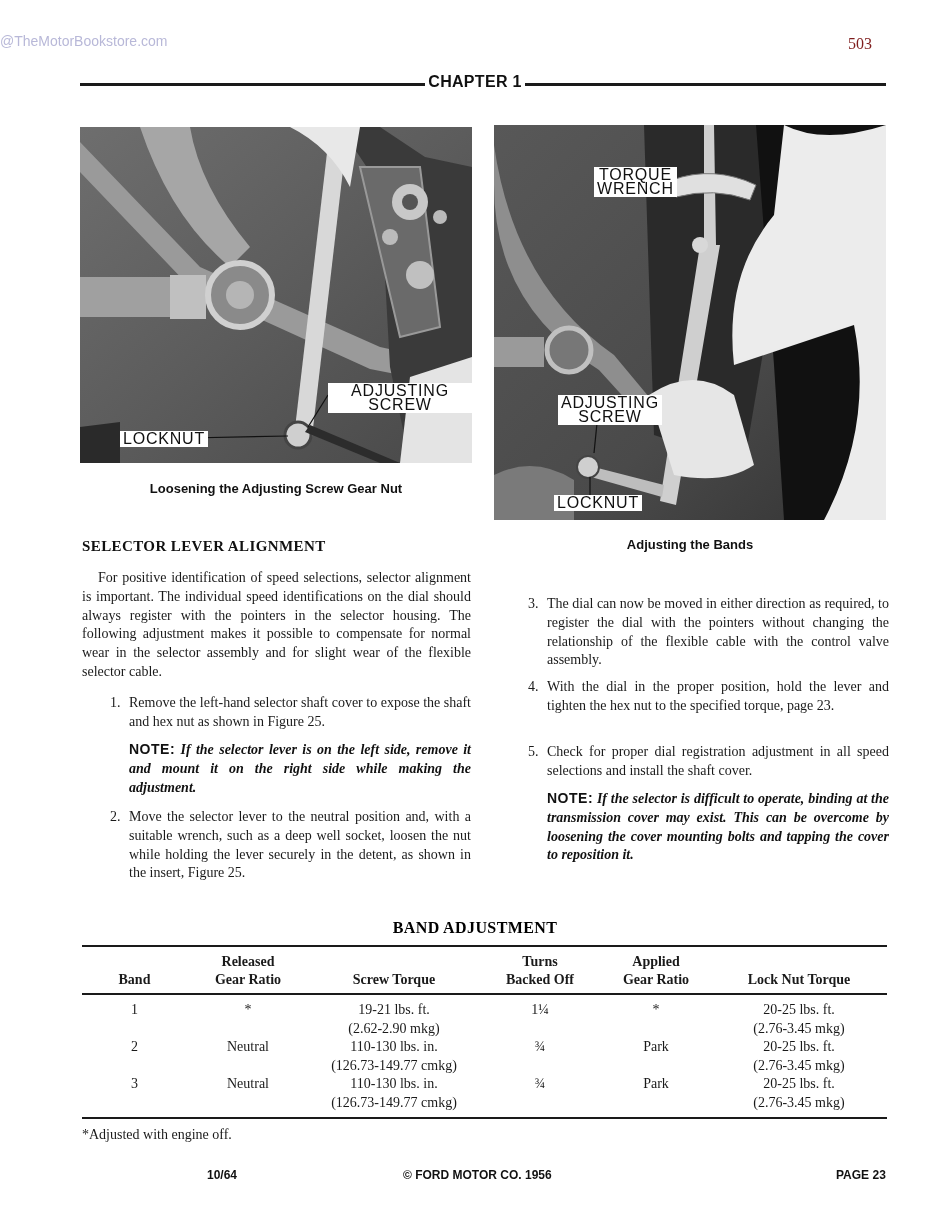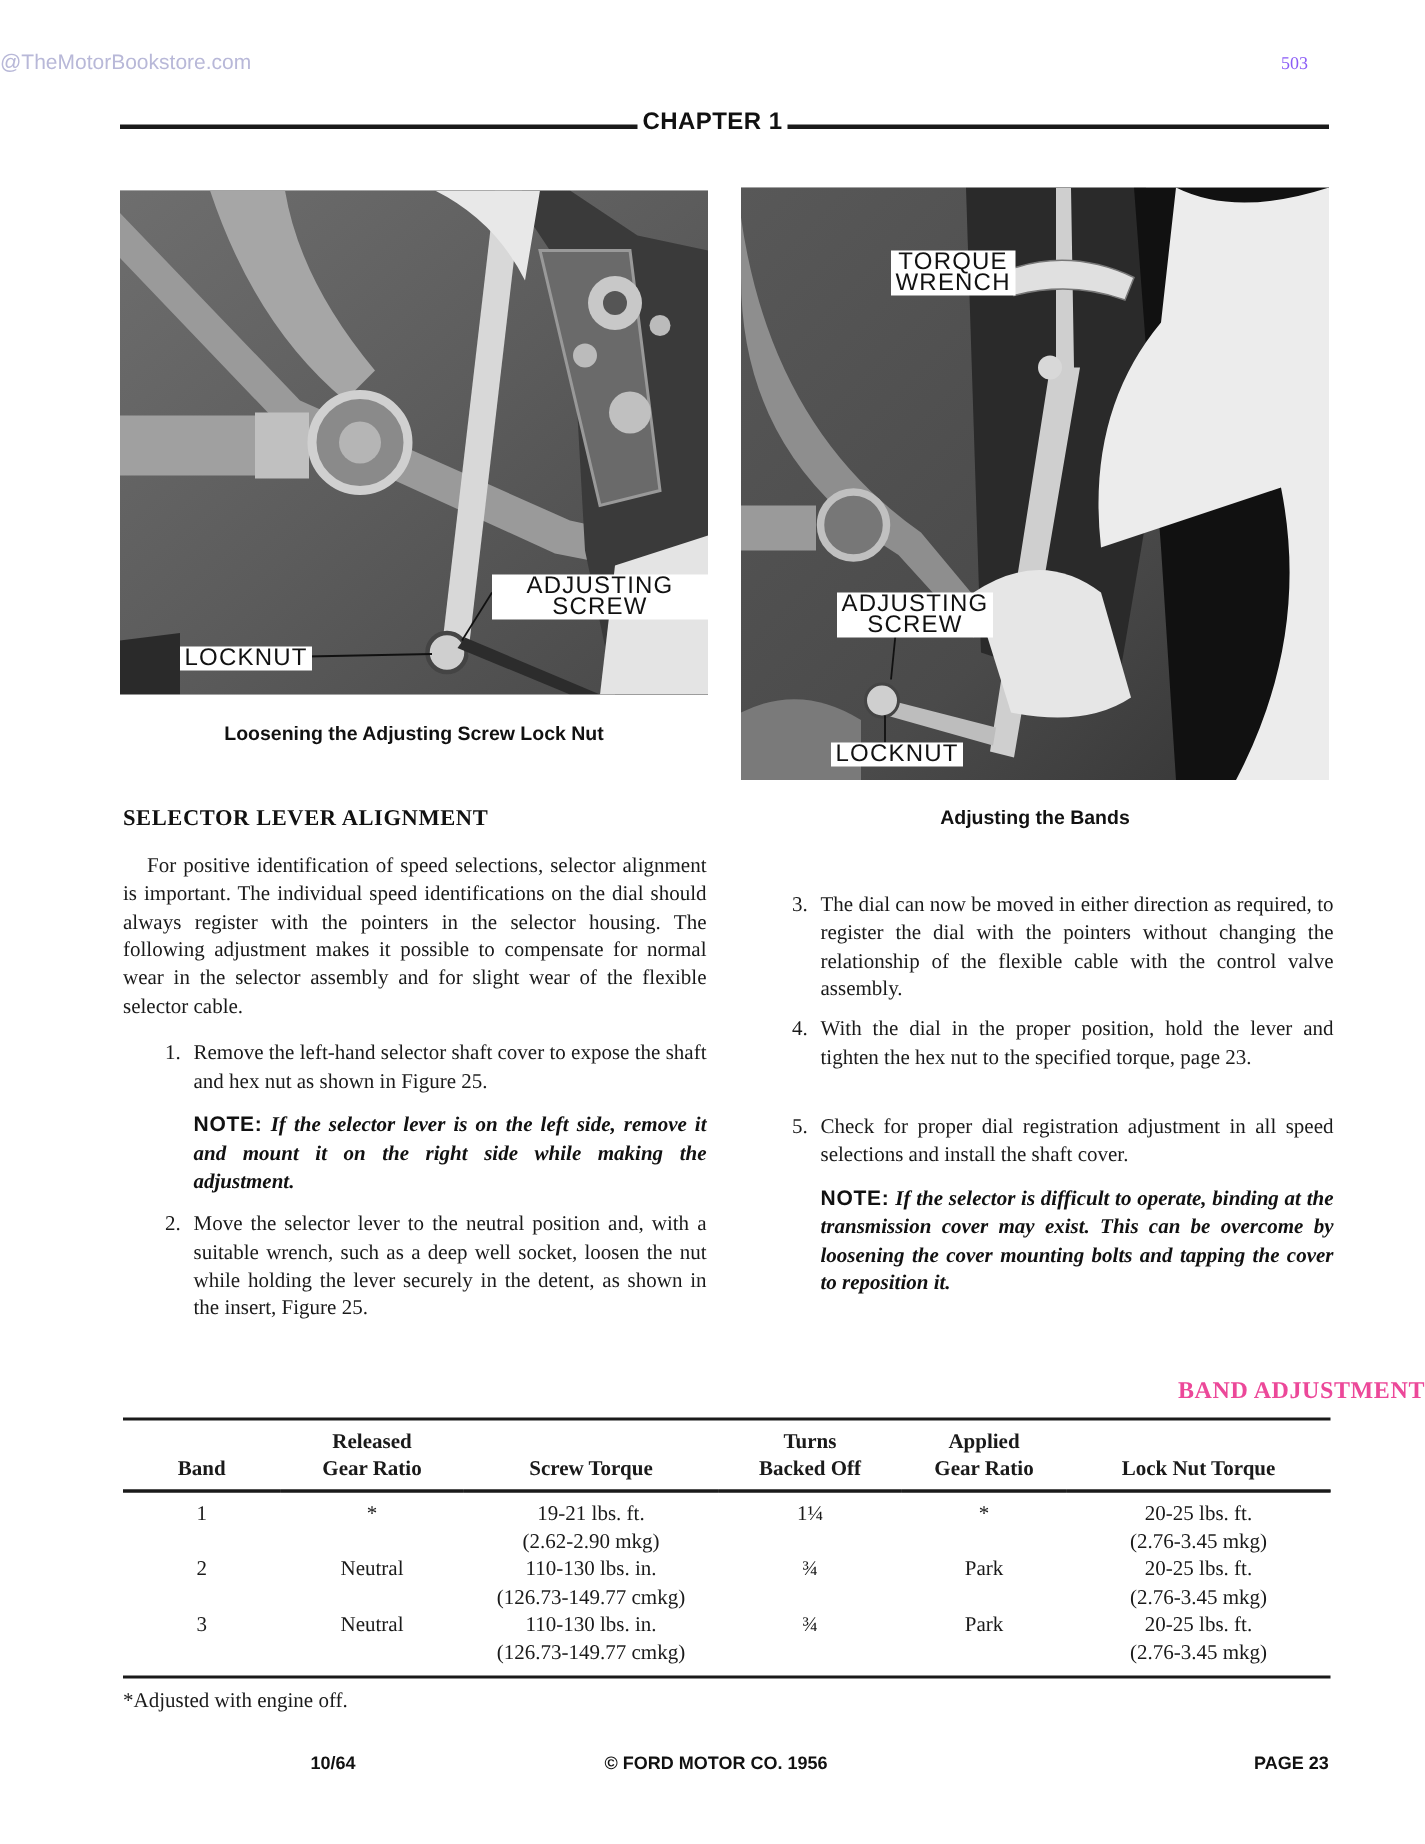--- a/index.html
+++ b/index.html
@@ -2,21 +2,21 @@
 <html><head>
 <meta charset="utf-8">
 <style>
   * { margin: 0; padding: 0; box-sizing: border-box; }
   html, body { width: 950px; height: 1229px; background: #ffffff; overflow: hidden; }
   body { position: relative; font-family: "Liberation Serif", "DejaVu Serif", serif; color: #1a1a1a; }
 
   .abs { position: absolute; }
 
   .watermark { left: 0; width: 900px; top: 33px; text-align: left; font-family: "Liberation Sans", sans-serif; font-size: 14px; color: #b8b8d8; }
-  .page-num-top { right: 78px; top: 35px; font-size: 12px; color: #8b5cf6; }
+  .page-num-top { right: 78px; top: 35px; font-size: 16px; color: #7f1d1d; }
 
   .chapter-rule { left: 80px; width: 806px; top: 83px; height: 3px; background: #1a1a1a; }
   .chapter-title { left: 0; width: 100%; top: 73px; text-align: center; }
   .chapter-title span { background: #fff; padding: 0 3px; font-family: "Liberation Sans", sans-serif; font-weight: bold; font-size: 16px; letter-spacing: 0.3px; color: #111; }
 
   
   .photo { background: #5a5a5a; overflow: hidden; }
   .photo svg { display: block; width: 100%; height: 100%; }
   .callout { position: absolute; background: #fff; font-family: "Liberation Sans", sans-serif; font-size: 16px; letter-spacing: 0.8px; color: #111; line-height: 14px; padding: 1px 3px; text-align: center; }
 
@@ -28,21 +28,21 @@
   .para.indent { text-indent: 16px; }
 
   .step { position: absolute; font-size: 14px; line-height: 18.8px; text-align: justify; color: #1a1a1a; }
   .step .num { position: absolute; left: 0; top: 0; }
   .step .txt { display: block; }
 
   .note { position: absolute; font-size: 14px; line-height: 18.8px; text-align: justify; color: #111; }
   .note .note-label { font-family: "Liberation Sans", sans-serif; font-weight: bold; font-style: normal; letter-spacing: 0.5px; }
   .note .note-text { font-weight: bold; font-style: italic; }
 
-  .table-title { left: 0; width: 100%; top: 919px; text-align: right; font-weight: bold; font-size: 16px; letter-spacing: 0.4px; color: #ec4899; }
+  .table-title { left: 0; width: 100%; top: 919px; text-align: center; font-weight: bold; font-size: 16px; letter-spacing: 0.4px; color: #000000; }
   .rule { background: #1a1a1a; height: 2px; }
 
   table.band { position: absolute; left: 82px; top: 950px; width: 805px; border-collapse: collapse; font-size: 14px; color: #1a1a1a; }
   table.band th { font-weight: bold; font-size: 14px; line-height: 18px; vertical-align: bottom; padding: 3px 0 4px 0; }
   table.band td { text-align: center; vertical-align: top; line-height: 18.5px; padding: 0; }
   table.band thead tr { border-bottom: 2px solid #1a1a1a; }
   table.band tbody tr:first-child td { padding-top: 6px; }
 
   .footnote { left: 82px; top: 1127px; font-size: 14px; color: #1a1a1a; }
 
@@ -88,21 +88,21 @@
     <path d="M330 250 L392 230 L392 336 L320 336 Z" fill="#e4e4e4"></path>
     <path d="M0 300 L40 295 L40 336 L0 336 Z" fill="#2a2a2a"></path>
     <line x1="108" y1="311" x2="208" y2="309" stroke="#111" stroke-width="1.2"></line>
     <line x1="248" y1="268" x2="228" y2="300" stroke="#111" stroke-width="1.2"></line>
   </svg>
   <div class="callout" style="left:248px; top:256px;">ADJUSTING SCREW</div>
   <div class="callout" style="left:40px; top:304px;">LOCKNUT</div>
 </div>
 
 <div class="abs fig-caption" style="left:80px; width:392px; top:480px;">
-  <div>Loosening the Adjusting Screw Lock Nut</div>
+  <div>Loosening the Adjusting Screw Gear Nut</div>
 </div>
 
 <div class="abs photo" style="left:494px; top:125px; width:392px; height:395px;">
   <svg viewBox="0 0 392 395" preserveAspectRatio="none">
     <defs>
       <linearGradient id="g24bg" x1="0" y1="0" x2="1" y2="1">
         <stop offset="0" stop-color="#585858"></stop>
         <stop offset="0.6" stop-color="#4a4a4a"></stop>
         <stop offset="1" stop-color="#333"></stop>
       </linearGradient>

